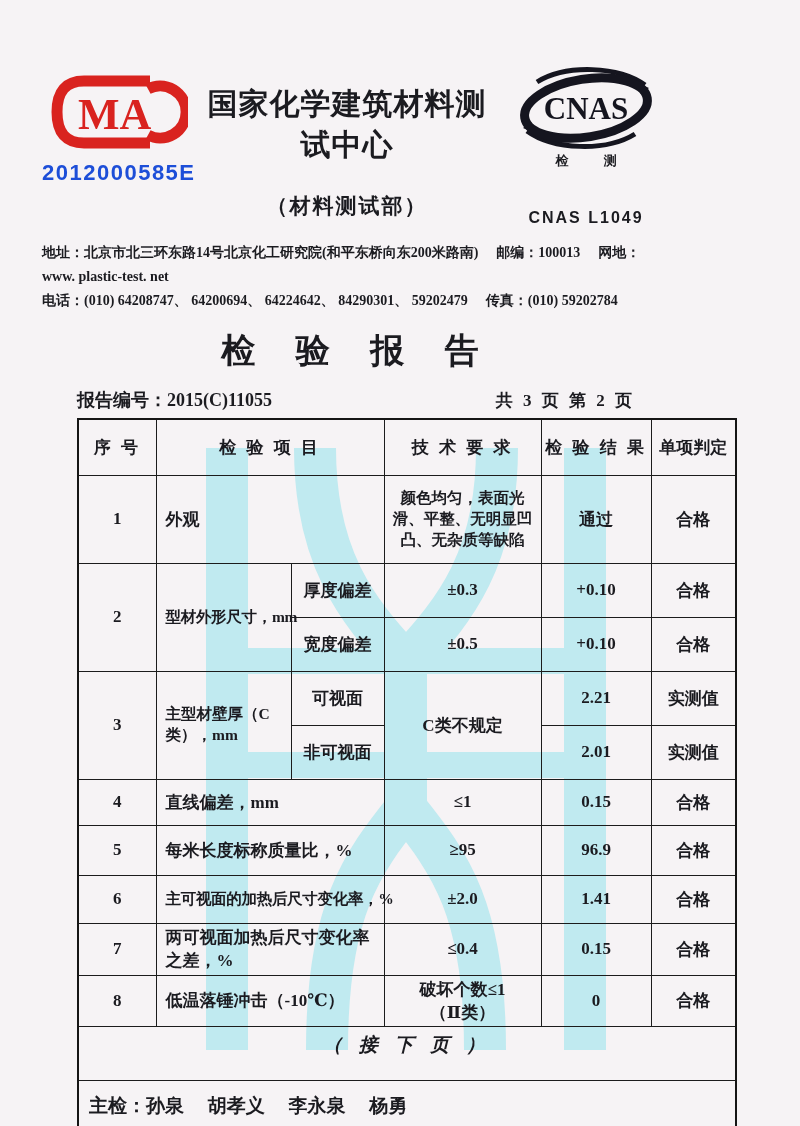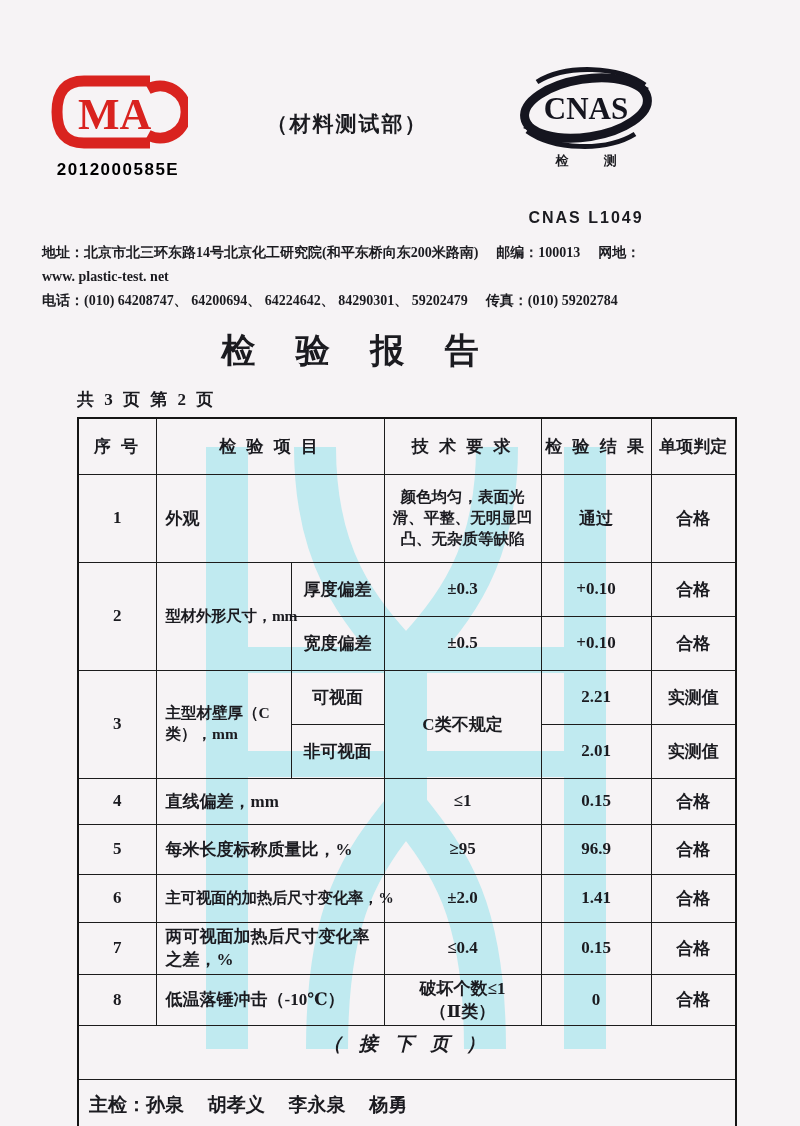--- a/index.html
+++ b/index.html
@@ -10,21 +10,21 @@
     font-family: "Liberation Serif", "DejaVu Serif", serif;
     color: #1b1b20;
     font-weight: bold;
     overflow: hidden;
   }
   .paper { width: 700px; height: 1126px; position: relative; padding-top: 58px; }
 
   
   .hdr { display: flex; align-items: flex-start; padding: 0 28px 0 42px; }
   .cma-block { width: 152px; text-align: center; padding-top: 14px; }
-  .cma-cert { color: #000000; font-size: 17px; letter-spacing: 1.5px; margin-top: 4px; font-family: "Liberation Sans", sans-serif; font-weight: bold; }
+  .cma-cert { color: #1d4ed8; font-size: 22px; letter-spacing: 1.5px; margin-top: 4px; font-family: "Liberation Sans", sans-serif; font-weight: bold; }
   .hdr-center { flex: 1; text-align: center; padding-top: 26px; }
   .org-name { font-size: 30px; letter-spacing: 1px; }
   .dept { font-size: 21px; margin-top: 26px; letter-spacing: 2px; }
   .cnas-block { width: 172px; text-align: center; padding-top: 6px; }
   .cnas-sub { font-size: 13px; letter-spacing: 16px; text-indent: 16px; margin-top: -4px; }
   .cnas-code { font-size: 16px; letter-spacing: 2px; font-family: "Liberation Sans", sans-serif; font-weight: bold; margin-top: 39px; }
 
   
   .contact { padding: 14px 30px 0 42px; font-size: 14px; line-height: 1.7; }
   .contact .gap { display: inline-block; width: 18px; }
@@ -59,20 +59,21 @@
     <div class="cma-block">
       <svg width="140" height="80" viewBox="0 0 140 80">
         <path d="M 102 9 H 36 Q 9 9 9 40 Q 9 71 36 71 H 102" fill="none" stroke="#d9231f" stroke-width="11"></path>
         <path d="M 100 17 A 26 26 0 1 1 100 63" fill="none" stroke="#d9231f" stroke-width="11"></path>
         <text x="30" y="57" font-size="44" font-weight="bold" fill="#d9231f" font-family="Liberation Serif, serif">MA</text>
       </svg>
       <div class="cma-cert">2012000585E</div>
     </div>
 
     <div class="hdr-center">
+      <div class="org-name">国家化学建筑材料测试中心</div>
       <div class="dept">（材料测试部）</div>
     </div>
 
     <div class="cnas-block">
       <svg width="158" height="88" viewBox="0 0 158 88">
         <g transform="translate(4,6)">
           <path d="M 26 12 C 55 -6 108 -4 134 15" fill="none" stroke="#15151f" stroke-width="5"></path>
           <polygon points="138,18 124,12 130,24" fill="#15151f"></polygon>
           <path d="M 124 64 C 95 82 42 80 16 61" fill="none" stroke="#15151f" stroke-width="5"></path>
           <polygon points="12,58 26,64 20,52" fill="#15151f"></polygon>
@@ -90,20 +91,21 @@
       <span>地址：</span><span>北京市北三环东路14号北京化工研究院(和平东桥向东200米路南)</span><span class="gap"></span><span>邮编：</span><span>100013</span><span class="gap"></span><span>网地：</span><span>www. plastic-test. net</span>
     </div>
     <div>
       <span>电话：</span><span>(010) 64208747、 64200694、 64224642、 84290301、 59202479</span><span class="gap"></span><span>传真：</span><span>(010) 59202784</span>
     </div>
   </div>
 
   <div class="rpt-title">检 验 报 告</div>
 
   <div class="rpt-meta">
+    <div class="rpt-no"><span>报告编号：</span><span>2015(C)11055</span></div>
     <div class="rpt-pages">共 3 页 第 2 页</div>
   </div>
 
   <div class="tbl-wrap">
     <svg class="wm" width="658" height="716" viewBox="0 0 658 716">
       <g stroke="#c0eaf0" fill="none" stroke-width="42">
         <path d="M 150 30 L 150 632"></path>
         <path d="M 508 30 L 508 632"></path>
         <path d="M 238 30 C 238 140 280 192 326 242"></path>
         <path d="M 420 30 C 420 140 378 192 332 242"></path>

